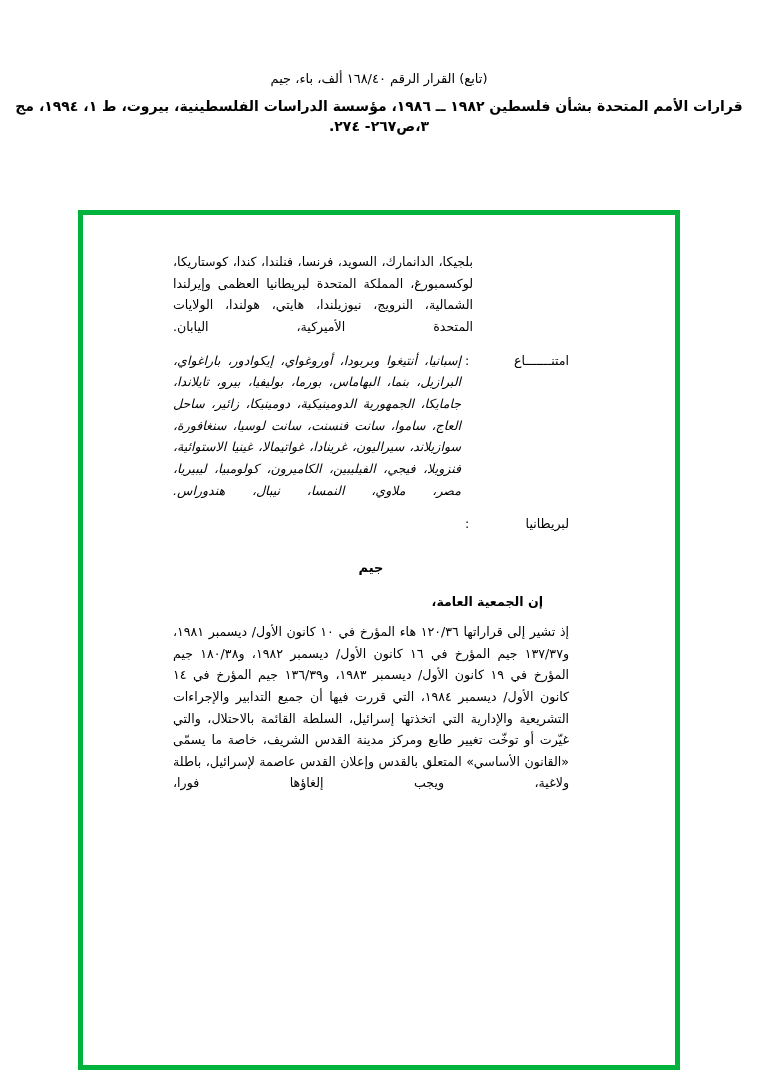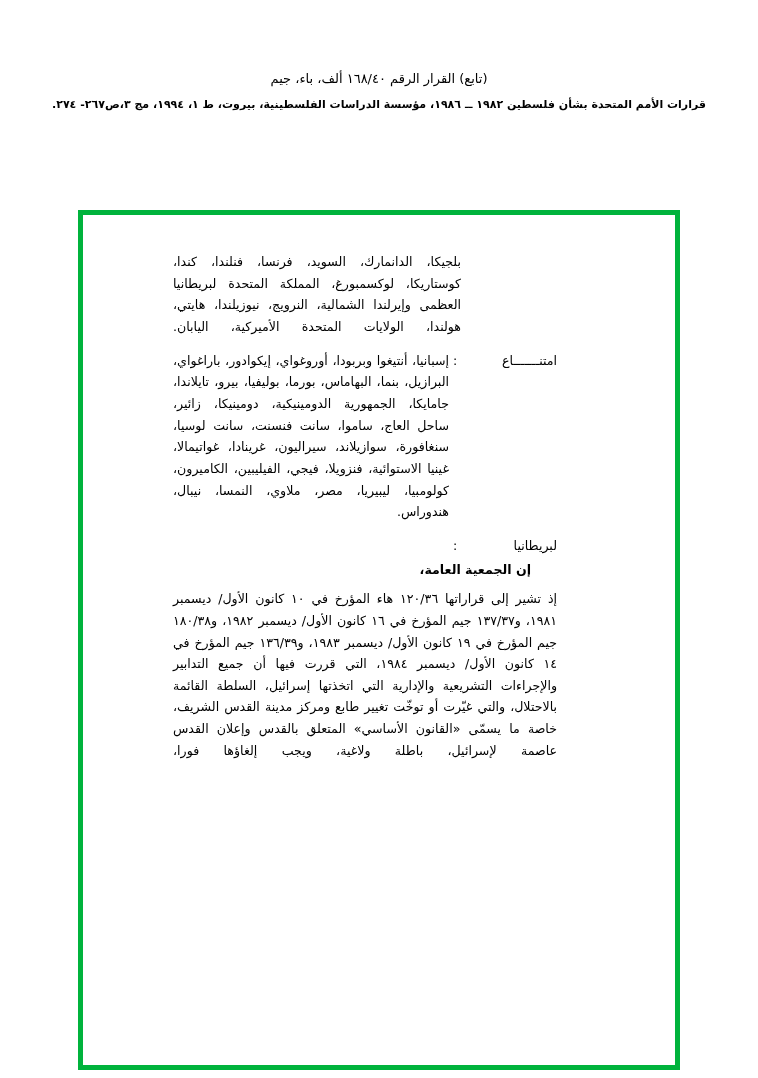--- a/index.html
+++ b/index.html
@@ -27,40 +27,40 @@
   }
   .header .title {
     font-size: 13px;
     font-weight: normal;
     letter-spacing: 0px;
     direction: rtl;
     line-height: 1.4;
     text-align: center;
   }
   .header .source {
-    font-size: 11px;
+    font-size: 14px;
     font-weight: bold;
     direction: rtl;
     margin-top: 9px;
     line-height: 1.4;
   }
   .frame {
     position: absolute;
     top: 140px;
     right: 78px;
     left: 78px;
     height: 860px;
     border: 5px solid #00b33c;
     box-sizing: border-box;
     background: #ffffff;
   }
   .content {
     position: absolute;
     top: 36px;
-    right: 118px;
+    right: 106px;
     left: 90px;
     direction: rtl;
     font-size: 12.6px;
     line-height: 1.72;
   }
   .block {
     display: flex;
     flex-direction: row;
     align-items: flex-start;
     margin-bottom: 2px;
@@ -74,20 +74,21 @@
     white-space: nowrap;
   }
   .block .colon {
     flex: 0 0 12px;
     text-align: center;
   }
   .block .body {
     flex: 1 1 auto;
     text-align: justify;
     text-align-last: justify;
+    font-style: italic;
   }
   .lead-par {
     text-align: justify;
     text-align-last: justify;
     margin-bottom: 2px;
   }
   .indent-lead {
     padding-right: 96px;
   }
   .section-letter {
@@ -133,20 +134,21 @@
         <div class="body">إسبانيا، أنتيغوا وبربودا، أوروغواي، إيكوادور، باراغواي، البرازيل، بنما، البهاماس، بورما، بوليفيا، بيرو، تايلاندا، جامايكا، الجمهورية الدومينيكية، دومينيكا، زائير، ساحل العاج، ساموا، سانت فنسنت، سانت لوسيا، سنغافورة، سوازيلاند، سيراليون، غرينادا، غواتيمالا، غينيا الاستوائية، فنزويلا، فيجي، الفيليبين، الكاميرون، كولومبيا، ليبيريا، مصر، ملاوي، النمسا، نيبال، هندوراس.</div>
       </div>
 
       <div class="spacer-sm"></div>
 
       <div class="block">
         <div class="label">لبريطانيا</div>
         <div class="colon">:</div>
       </div>
 
+      <div class="section-letter">جيم</div>
 
       <div class="org-line">إن الجمعية العامة،</div>
 
       <div class="para">إذ تشير إلى قراراتها ١٢٠/٣٦ هاء المؤرخ في ١٠ كانون الأول/ ديسمبر ١٩٨١، و١٣٧/٣٧ جيم المؤرخ في ١٦ كانون الأول/ ديسمبر ١٩٨٢، و١٨٠/٣٨ جيم المؤرخ في ١٩ كانون الأول/ ديسمبر ١٩٨٣، و١٣٦/٣٩ جيم المؤرخ في ١٤ كانون الأول/ ديسمبر ١٩٨٤، التي قررت فيها أن جميع التدابير والإجراءات التشريعية والإدارية التي اتخذتها إسرائيل، السلطة القائمة بالاحتلال، والتي غيّرت أو توخّت تغيير طابع ومركز مدينة القدس الشريف، خاصة ما يسمّى «القانون الأساسي» المتعلق بالقدس وإعلان القدس عاصمة لإسرائيل، باطلة ولاغية، ويجب إلغاؤها فورا،</div>
 
     </div>
   </div>
 
 </div>
 

